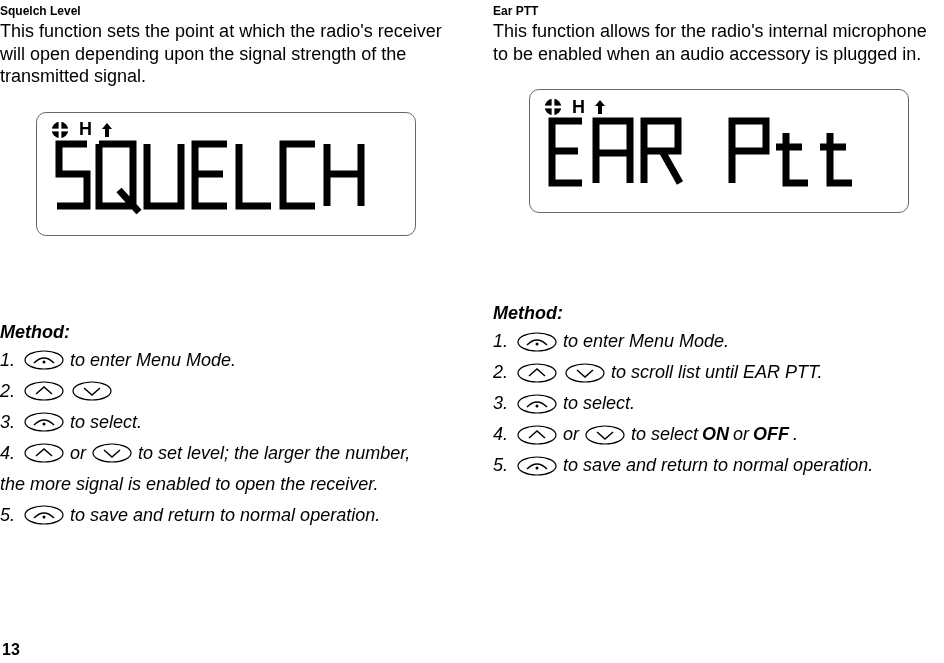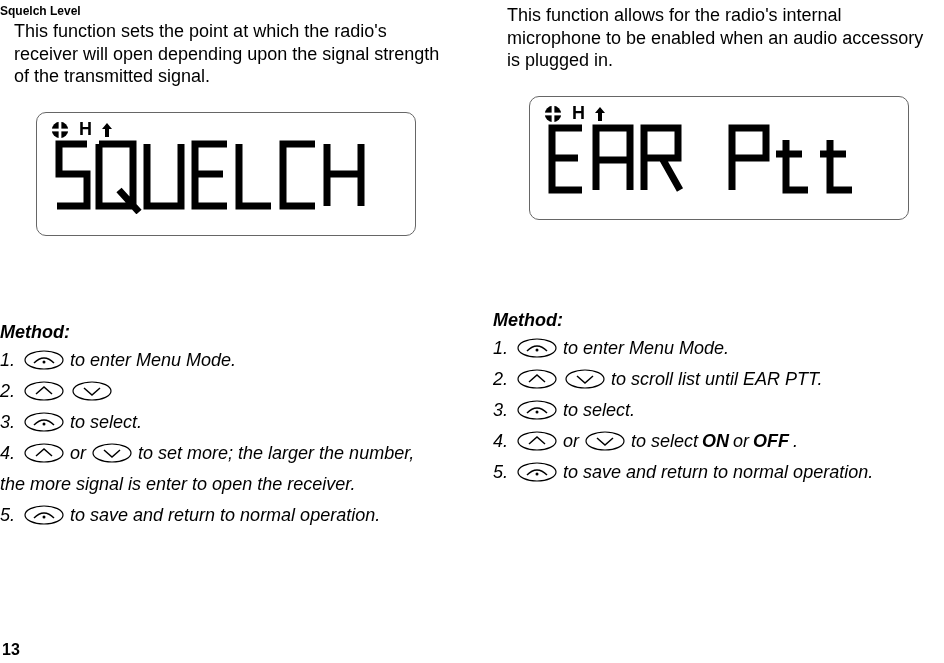--- a/index.html
+++ b/index.html
@@ -23,21 +23,21 @@
     width: 50%;
     padding-right: 20px;
   }
   .col.right { padding-left: 24px; padding-right: 0;}
   h3.title {
     font-size: 12px;
     font-weight: bold;
     margin: 0 0 2px 0;
   }
   p.desc {
-    margin: 0 0 18px 14px;
+    margin: 0 0 18px 0;
     line-height: 1.25;
   }
   .lcd {
     margin: 24px 0 20px 36px;
     border: 1px solid #666;
     border-radius: 10px;
     width: 380px;
     height: 124px;
     position: relative;
     background:#fff;
@@ -186,39 +186,40 @@
                 <path d="M12 13 L20 6 L28 13" fill="none" stroke="#000" stroke-width="1.5"></path>
               </svg>
           </span>
           <span> or </span>
           <span class="btn">
             <svg viewBox="0 0 40 20">
                 <ellipse cx="20" cy="10" rx="19" ry="9" fill="#fff" stroke="#000" stroke-width="1.2"></ellipse>
                 <path d="M12 7 L20 14 L28 7" fill="none" stroke="#000" stroke-width="1.5"></path>
               </svg>
           </span>
-          <span> to set more; the larger the number,</span>
-          <span class="continuation">the more signal is enter to open the receiver.</span>
+          <span> to set level; the larger the number,</span>
+          <span class="continuation">the more signal is enabled to open the receiver.</span>
         </li>
         <li>
           <span class="num">5.</span>
           <span class="btn">
             <svg viewBox="0 0 40 20">
                 <ellipse cx="20" cy="10" rx="19" ry="9" fill="#fff" stroke="#000" stroke-width="1.2"></ellipse>
                 <path d="M10 13 Q20 3 30 13" fill="none" stroke="#000" stroke-width="1.5"></path>
                 <circle cx="20" cy="12" r="1.5" fill="#000"></circle>
               </svg>
           </span>
           <span> to save and return to normal operation.</span>
         </li>
       </ol>
     </div>
   </div>
 
   <div class="col right">
+    <h3 class="title">Ear PTT</h3>
     <p class="desc">This function allows for the radio's internal microphone to be enabled when an audio accessory is plugged in.</p>
 
     <div class="lcd">
       <div class="lcd-top">
         <span class="tx-icon">
           <svg viewBox="0 0 24 24">
               <circle cx="12" cy="12" r="9" fill="#000"></circle>
               <rect x="10.5" y="2" width="3" height="20" fill="#fff"></rect>
               <rect x="2" y="10.5" width="20" height="3" fill="#fff"></rect>
             </svg>

